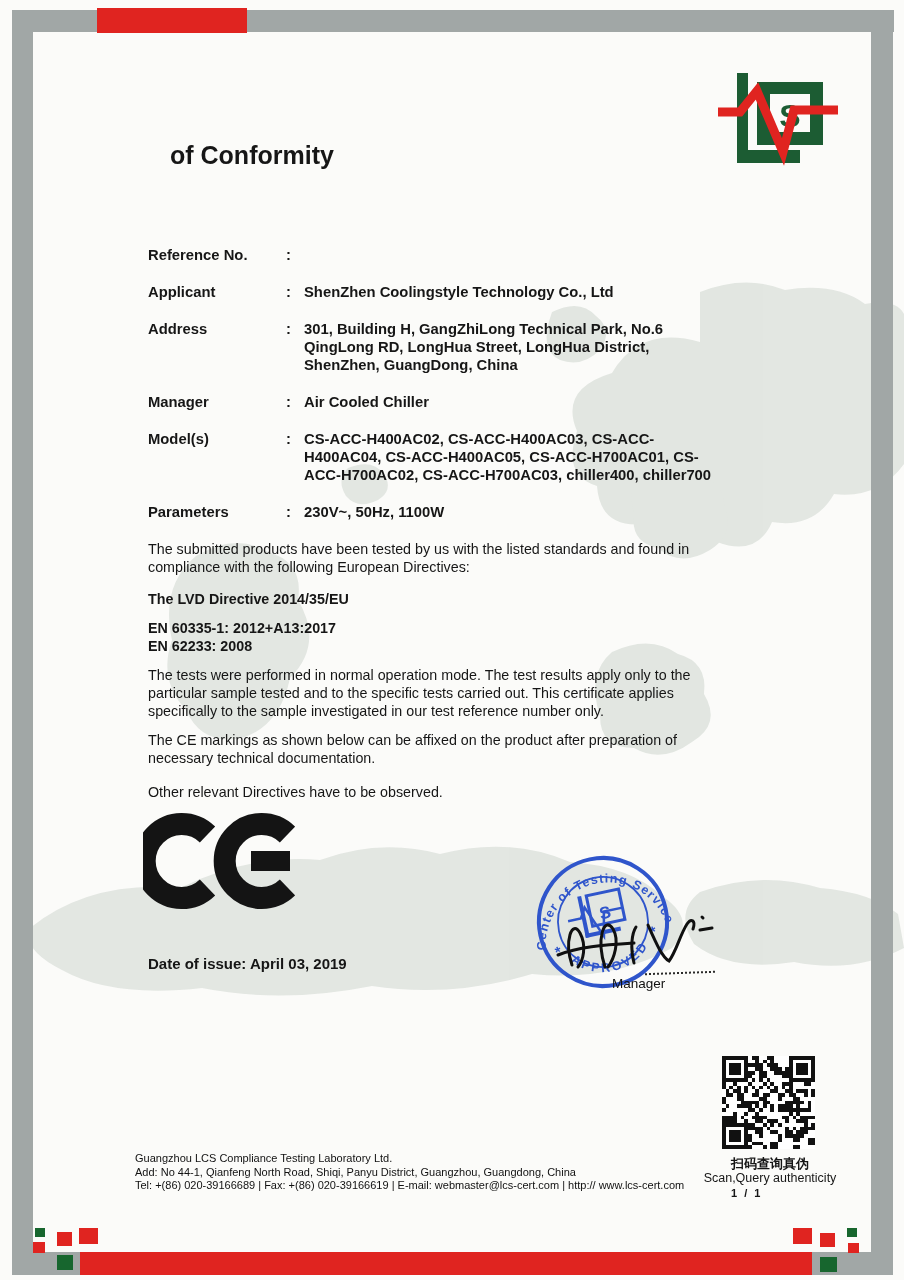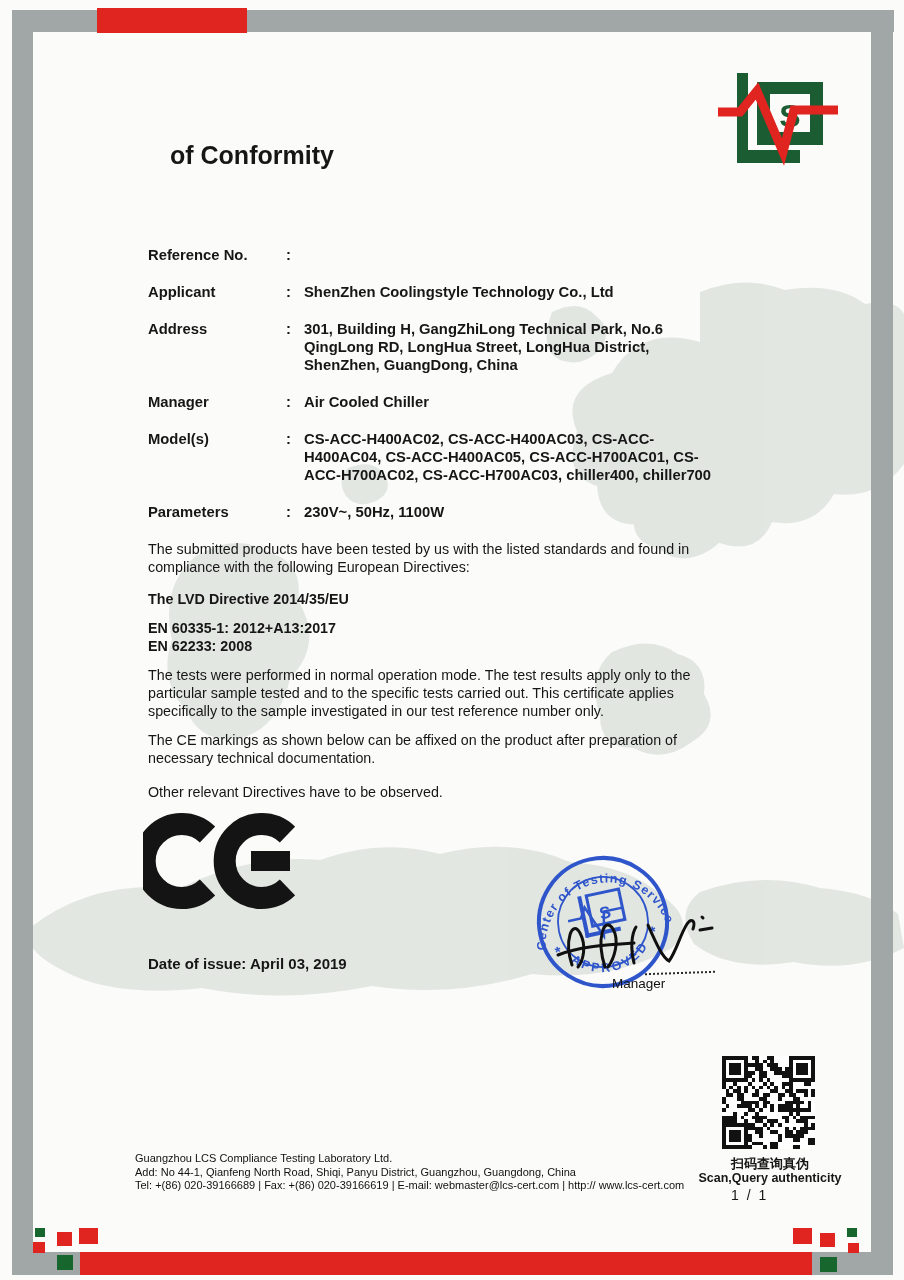--- a/index.html
+++ b/index.html
@@ -49,22 +49,22 @@
   .ce-svg{position:absolute;left:143px;top:810px;}
   .date-line{position:absolute;left:148px;top:955px;font-size:15px;font-weight:bold;}
   .stamp-svg{position:absolute;left:513px;top:830px;}
   .sig-svg{position:absolute;left:550px;top:903px;}
   .sig-dots{position:absolute;left:645px;top:972px;width:70px;border-top:2px dotted #2a2a2a;transform:rotate(-2deg);}
   .manager{position:absolute;left:612px;top:976px;font-size:13.5px;color:#111;}
   .footer-left{position:absolute;left:135px;top:1152px;font-size:11px;line-height:13.5px;color:#111;}
   .qr-box{position:absolute;left:722px;top:1056px;width:93px;height:93px;background:#fff;}
   .qr-box svg{display:block;}
   .qr-cap-cn{position:absolute;left:700px;top:1155px;width:140px;text-align:center;font-size:13px;font-weight:bold;}
-  .qr-cap-en{position:absolute;left:692px;top:1171px;width:156px;text-align:center;font-size:12.5px;font-weight:bold;}
-  .page-num{position:absolute;left:731px;top:1187px;font-size:14px;font-weight:normal;letter-spacing:2px;}
+  .qr-cap-en{position:absolute;left:692px;top:1171px;width:156px;text-align:center;font-size:12.5px;font-weight:normal;}
+  .page-num{position:absolute;left:731px;top:1187px;font-size:11px;font-weight:bold;letter-spacing:2px;}
 </style>
 </head>
 <body>
 
 <div class="page">
 
   <svg class="map" width="904" height="1280" viewBox="0 0 904 1280">
     <g fill="#d3dad3" opacity="0.62">
       <path d="M700 292 q 45 -18 85 -2 q 50 -8 80 14 q 30 -6 39 10 l 0 150 q -25 35 -70 30 q -20 35 -62 28 q -15 35 -55 20 q -48 18 -72 -18 q -45 5 -48 -38 q -35 -10 -20 -55 q -18 -42 35 -58 q 28 -48 88 -31 z"></path>
       <path d="M642 470 q 30 -12 52 6 q 28 2 30 28 q 12 30 -14 46 q -30 18 -52 -2 q -28 -6 -24 -34 q -8 -32 8 -44 z"></path>

